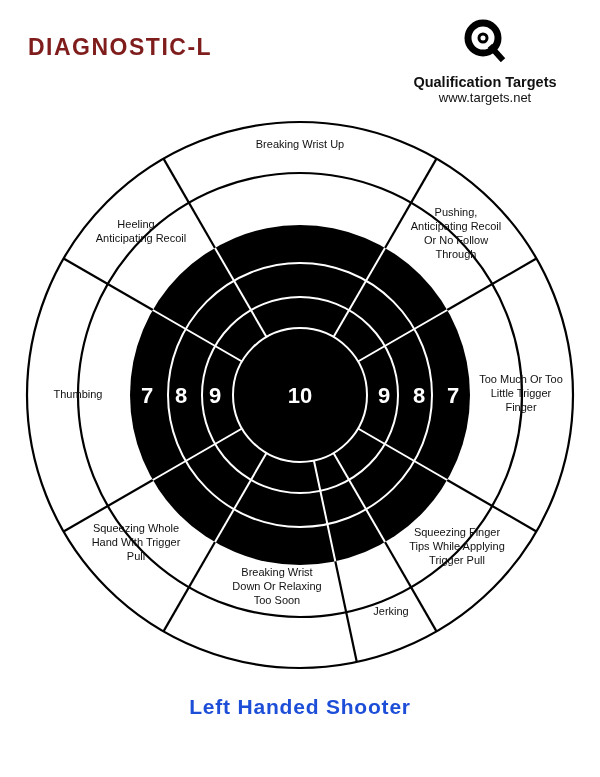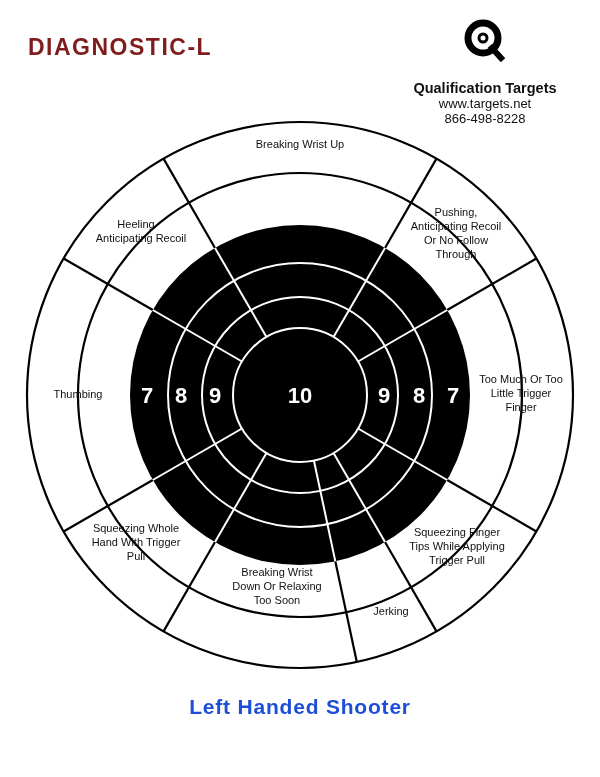--- a/index.html
+++ b/index.html
@@ -1,40 +1,39 @@
 <!DOCTYPE html>
 <html><head>
 <meta charset="utf-8">
 <style>
   html, body { margin:0; padding:0; background:#ffffff; }
   body { width:600px; height:777px; position:relative; overflow:hidden; font-family:"Liberation Sans", sans-serif; }
   .title { position:absolute; left:28px; top:34px; font-size:23px; font-weight:bold; letter-spacing:1.5px; color:#7f1d1d; }
   .brand { position:absolute; left:400px; top:18px; width:170px; text-align:center; color:#111; }
-  .brand-name { font-size:14.5px; font-weight:bold; margin-top:18px; }
+  .brand-name { font-size:14.5px; font-weight:bold; margin-top:12px; }
   .brand-url, .brand-phone { font-size:13px; font-weight:normal; line-height:15px; }
   .logo { display:block; margin:0 auto; }
   .footer { position:absolute; left:0; width:600px; top:695px; text-align:center; font-size:21px; font-weight:bold; letter-spacing:0.8px; color:#1d4ed8; }
   svg.target { position:absolute; left:0; top:0; }
   .lbl { font-family:"Liberation Sans", sans-serif; font-size:11px; fill:#111; }
   .num { font-family:"Liberation Sans", sans-serif; font-size:22px; font-weight:bold; fill:#fff; }
 </style>
 </head>
 <body>
 
 <div class="title">DIAGNOSTIC-L</div>
 
 <div class="brand">
   <svg class="logo" width="44" height="44" viewBox="0 0 44 44">
     <circle cx="20" cy="20" r="15" fill="none" stroke="#000" stroke-width="7"></circle>
     <circle cx="20" cy="20" r="4" fill="none" stroke="#000" stroke-width="3"></circle>
     <line x1="29" y1="30" x2="38" y2="40" stroke="#000" stroke-width="6" stroke-linecap="square"></line>
   </svg>
   <div class="brand-name">Qualification Targets</div>
   <div class="brand-url">www.targets.net</div>
-  <div class="brand-phone">866-498-8228</div>
 </div>
 
 <svg class="target" width="600" height="777" viewBox="0 0 600 777">
 
   <circle cx="300" cy="395" r="273" fill="#fff" stroke="#000" stroke-width="2.2"></circle>
   <circle cx="300" cy="395" r="222" fill="#fff" stroke="#000" stroke-width="2.2"></circle>
 
   <g stroke="#000" stroke-width="2.2">
 
     <line x1="215" y1="248" x2="163.5" y2="158.6"></line>

